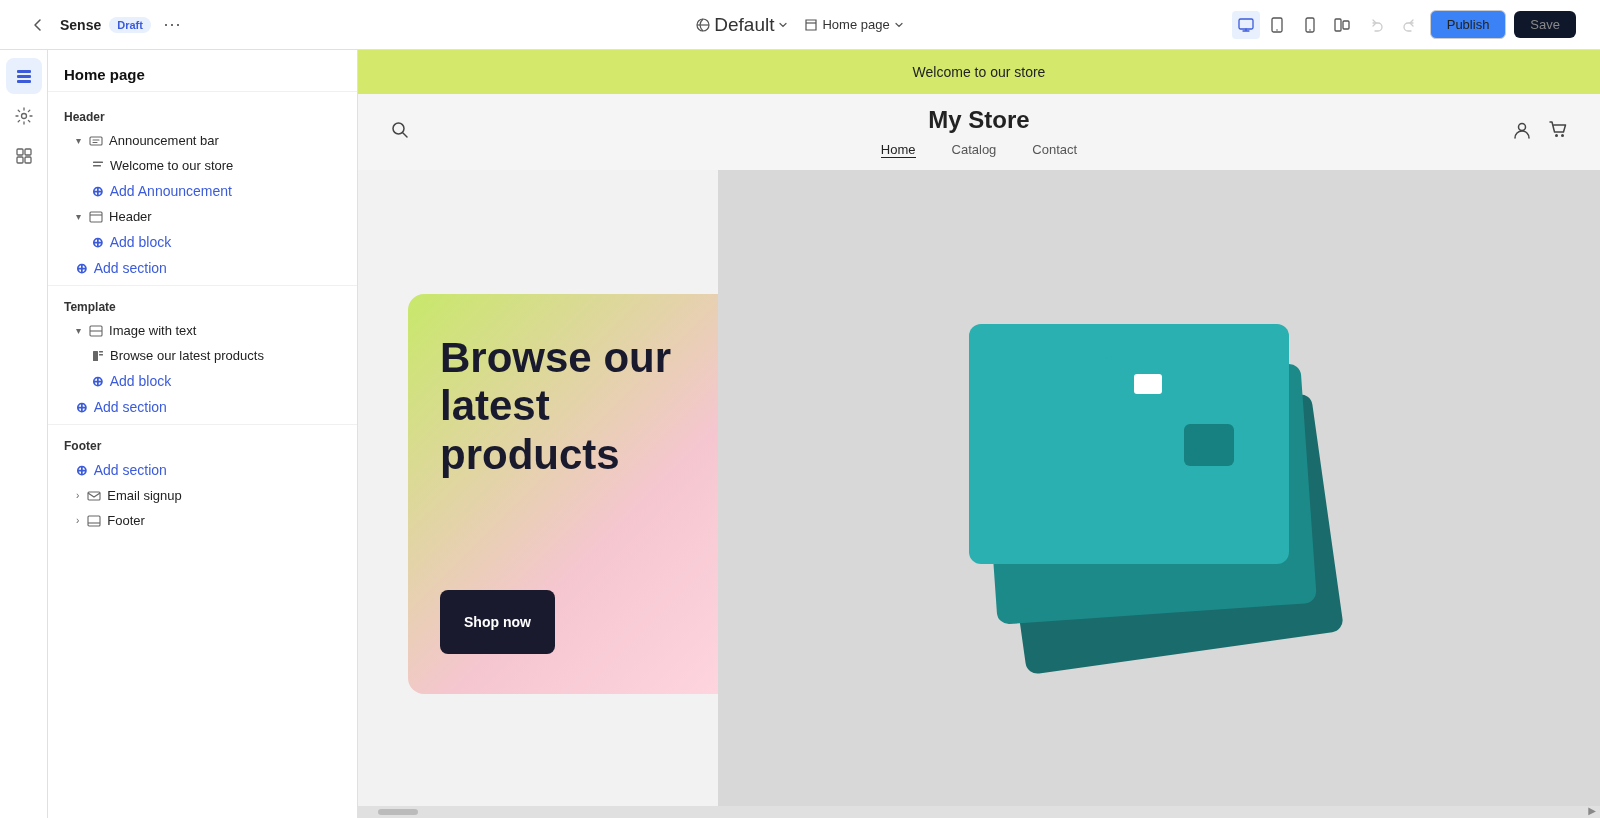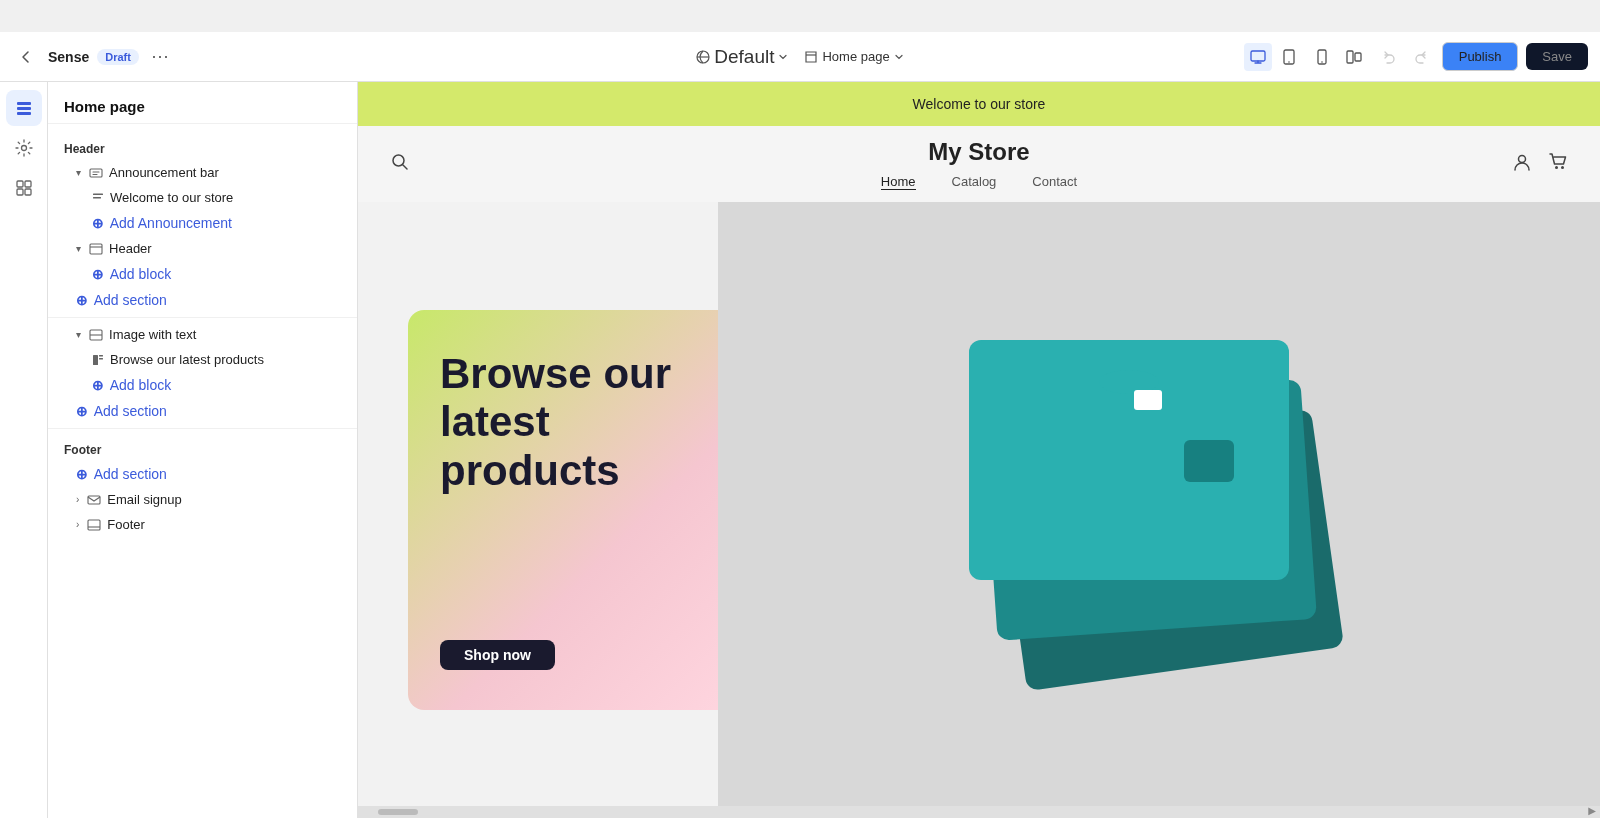--- a/index.html
+++ b/index.html
@@ -2,21 +2,21 @@
 <html><head>
   <meta charset="utf-8">
   <style>
     * { box-sizing: border-box; margin: 0; padding: 0; }
     body { font-family: -apple-system, BlinkMacSystemFont, 'Segoe UI', sans-serif; background: #f0f0f0; display: flex; flex-direction: column; height: 818px; overflow: hidden; }
 
     
     .topbar {
       display: flex; align-items: center; height: 50px;
       background: #fff; border-bottom: 1px solid #e0e0e0;
-      padding: 0 12px; gap: 8px; flex-shrink: 0; z-index: 10; margin-top: 32px;
+      padding: 0 24px; gap: 8px; flex-shrink: 0; z-index: 10;
     }
     .topbar-left { display: flex; align-items: center; gap: 8px; flex: 1; }
     .topbar-center { display: flex; align-items: center; gap: 16px; flex: 1; justify-content: center; }
     .topbar-right { display: flex; align-items: center; gap: 8px; flex: 1; justify-content: flex-end; }
 
     .back-btn { width: 28px; height: 28px; border-radius: 6px; display: flex; align-items: center; justify-content: center; cursor: pointer; color: #555; font-size: 16px; }
     .app-name { font-weight: 600; font-size: 14px; color: #222; }
     .draft-badge { background: #e8f0fe; color: #3b5bdb; font-size: 11px; font-weight: 600; padding: 2px 8px; border-radius: 12px; }
     .more-btn { color: #555; cursor: pointer; font-size: 18px; padding: 4px; }
     .viewport-selector { display: flex; align-items: center; gap: 4px; font-size: 19px; color: #333; cursor: pointer; }
@@ -95,21 +95,21 @@
     .hero-left {
       width: 360px; flex-shrink: 0; padding: 40px 40px 40px 50px;
       display: flex; flex-direction: column; justify-content: center;
     }
     .hero-card {
       background: linear-gradient(135deg, #c8e86a 0%, #f5c6d0 60%, #ffd6e0 100%);
       border-radius: 16px; padding: 40px 32px; width: 340px; min-height: 400px;
       display: flex; flex-direction: column; justify-content: space-between;
     }
     .shop-now-btn {
-      background: #1a1a2e; color: #fff; border: none; padding: 7px 24px;
+      background: #1a1a2e; color: #fff; border: none; padding: 24px 24px;
       border-radius: 8px; font-size: 14px; font-weight: 600; cursor: pointer;
       margin-top: 24px; align-self: flex-start;
     }
     .hero-right {
       flex: 1; background: #d8d8d8; display: flex; align-items: center; justify-content: center;
       position: relative;
     }
 
     
     .tshirt-stack { position: relative; width: 400px; height: 400px; }
@@ -289,20 +289,21 @@
         <span class="add-label">Add block</span>
       </div>
 
       <div class="tree-item indent1">
         <span class="add-icon">⊕</span>
         <span class="add-label">Add section</span>
       </div>
 
       <div class="separator"></div>
 
+      <div class="section-label">Template</div>
 
       <div class="tree-item indent1">
         <span class="chevron">▾</span>
         <svg width="14" height="14" viewBox="0 0 14 14" fill="none">
             <rect x="1" y="2" width="12" height="10" rx="1" stroke="#666" stroke-width="1.1"></rect>
             <path d="M1 7h12" stroke="#666" stroke-width="1.1"></path>
           </svg>
         <span>Image with text</span>
       </div>
 

